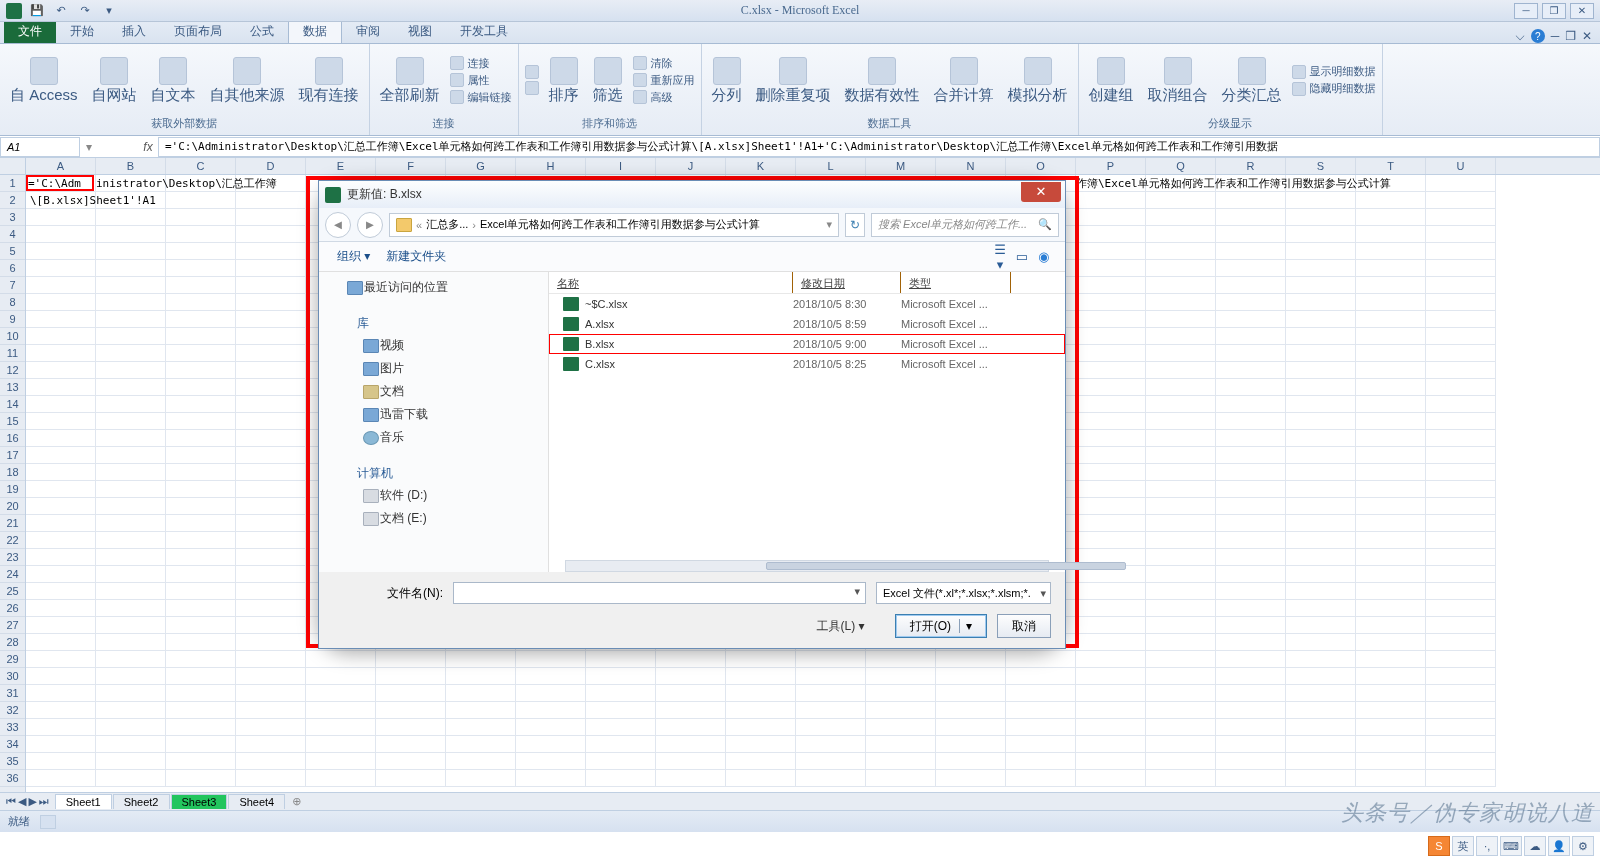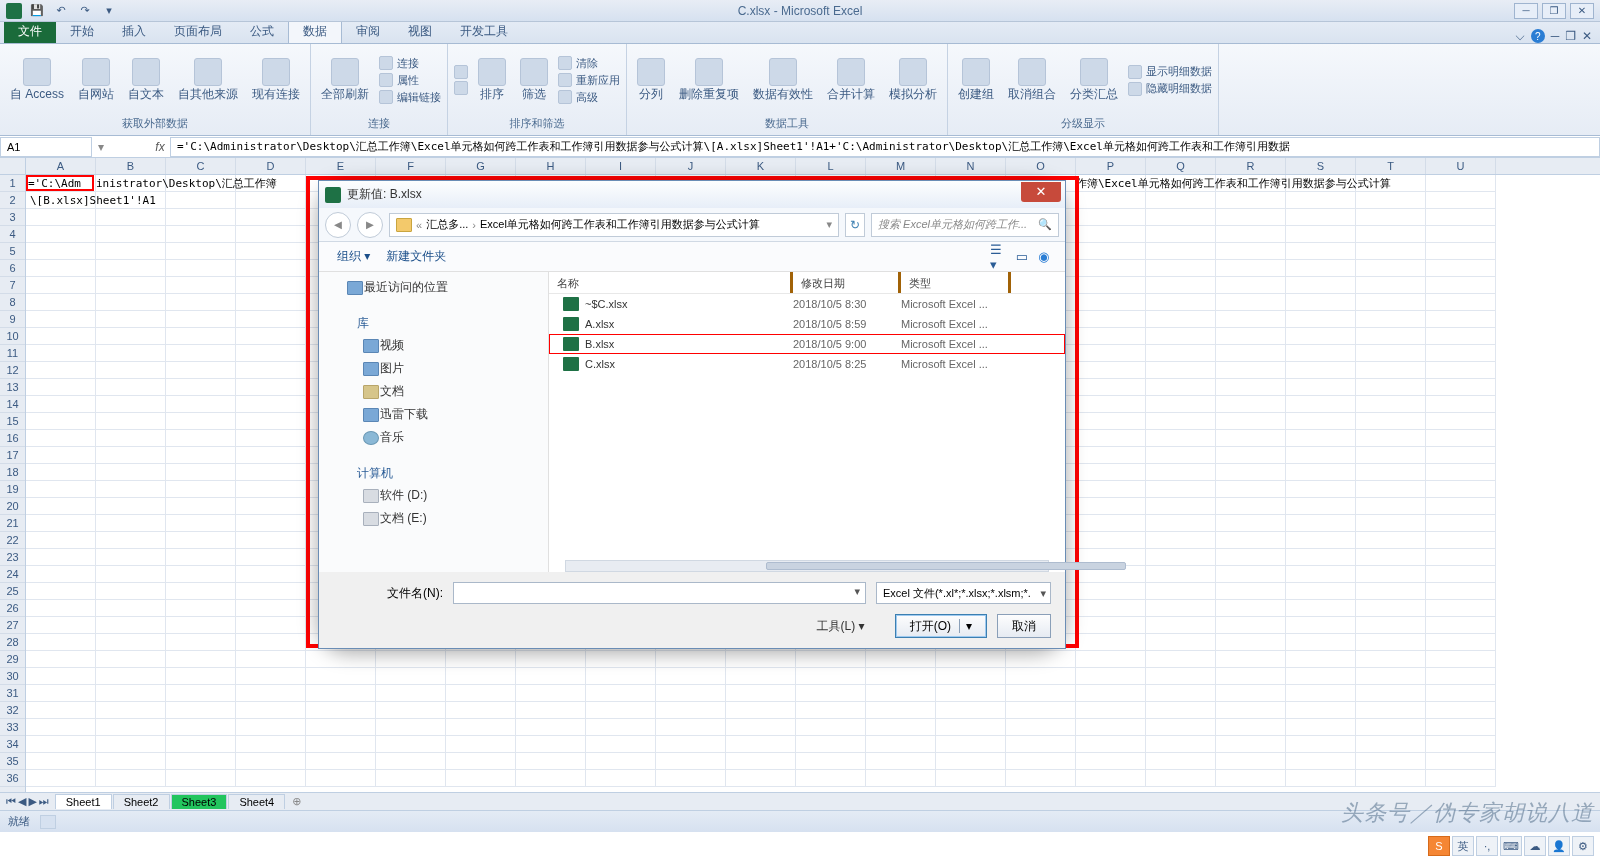--- a/index.html
+++ b/index.html
@@ -3,47 +3,47 @@
 <meta charset="utf-8">
 <style>
 * { margin: 0; padding: 0; box-sizing: border-box; font-family: "Microsoft YaHei", "Segoe UI", sans-serif; }
 body { width: 1600px; height: 862px; background: #fff; overflow: hidden; position: relative; font-size: 12px; }
 
 
 .titlebar { height: 22px; background: linear-gradient(#e8edf5, #d6e1f0); display: flex; align-items: center; position: relative; border-bottom: 1px solid #b6c5d8; }
 .titlebar .qat { display: flex; align-items: center; gap: 6px; padding-left: 6px; }
 .titlebar .app-icon { width: 16px; height: 16px; background: #1e7145; border-radius: 2px; }
 .titlebar .qat-btn { width: 18px; height: 18px; display: flex; align-items: center; justify-content: center; color: #3b5a82; font-size: 11px; }
-.titlebar .title { position: absolute; left: 50%; transform: translateX(-50%); color: #4a6a8f; font-size: 12px; }
+.titlebar .title { position: absolute; left: 50%; transform: translateX(-50%); color: #4a6a8f; font-size: 12px; font-family: Liberation Serif, serif; }
 .titlebar .win-controls { margin-left: auto; display: flex; gap: 4px; padding-right: 6px; }
 .titlebar .win-controls .wc { width: 24px; height: 16px; border: 1px solid #9fb4cf; background: #e7eef8; display: flex; align-items: center; justify-content: center; font-size: 10px; color: #3b5a82; }
 
 
 .ribbon-tabs { height: 22px; background: linear-gradient(#e4ebf5, #d9e3f0); display: flex; align-items: flex-end; padding-left: 4px; border-bottom: 1px solid #a7bbd4; }
 .tab-file { background: #1a6b3a; color: #fff; padding: 3px 14px; font-size: 12px; border-radius: 2px 2px 0 0; }
 .tab { padding: 3px 14px; color: #3b5a82; font-size: 12px; cursor: default; }
 .tab.active { background: #f3f6fb; border: 1px solid #a7bbd4; border-bottom: none; }
 .ribbon-tabs .help-icons { margin-left: auto; display: flex; gap: 6px; padding-right: 8px; align-items: center; }
 .help-icons span { color: #3b5a82; font-size: 12px; }
 
 
 .ribbon { height: 92px; background: linear-gradient(#f5f8fc, #e6ecf5); border-bottom: 1px solid #a7bbd4; display: flex; }
 .rgroup { border-right: 1px solid #c5d2e3; display: flex; flex-direction: column; padding: 2px 6px; }
 .rgroup .items { flex: 1; display: flex; align-items: center; gap: 6px; }
 .rgroup .label { text-align: center; font-size: 11px; color: #4a6a8f; padding: 2px 0; }
 .rbtn { display: flex; flex-direction: column; align-items: center; gap: 2px; padding: 0 4px; }
 .rbtn .ico { width: 28px; height: 28px; background: #cdd9e8; border: 1px solid #b5c4d8; border-radius: 3px; }
-.rbtn .txt { font-size: 12px; color: #3b5a82; text-align: right; line-height: 1.1; white-space: nowrap; }
+.rbtn .txt { font-size: 15px; color: #3b5a82; text-align: right; line-height: 1.1; white-space: nowrap; }
 .rstack { display: flex; flex-direction: column; gap: 2px; }
 .rstack .sitem { display: flex; align-items: center; gap: 4px; font-size: 11px; color: #3b5a82; white-space: nowrap; }
 .rstack .sico { width: 14px; height: 14px; background: #cdd9e8; border: 1px solid #b5c4d8; border-radius: 2px; }
 
 
 .fbar { height: 22px; border-bottom: 1px solid #bfcfe2; display: flex; align-items: center; }
-.namebox { width: 92px; height: 20px; border: 1px solid #bfcfe2; background: #fff; padding: 0 6px; font-size: 11px; display: flex; align-items: center; }
+.namebox { width: 80px; height: 20px; border: 1px solid #bfcfe2; background: #fff; padding: 0 6px; font-size: 11px; display: flex; align-items: center; font-style: italic; }
 .fbar .fx { width: 20px; text-align: center; font-style: italic; color: #5a5a5a; }
 .formula-input { flex: 1; height: 20px; border: 1px solid #bfcfe2; background: #fff; padding: 0 6px; font-size: 11px; font-family: "Consolas", monospace; display: flex; align-items: center; overflow: hidden; white-space: nowrap; }
 .fbar .dd { width: 18px; text-align: center; color: #888; }
 
 
 .grid-wrap { position: relative; height: 634px; display: flex; }
 .rowhdrs { width: 26px; background: #e7ecf3; border-right: 1px solid #bfcfe2; }
 .rowhdr { height: 17px; border-bottom: 1px solid #d3dce8; text-align: center; font-size: 11px; color: #3b5a82; line-height: 17px; }
 .rowhdr.corner { background: #e7ecf3; border-bottom: 1px solid #bfcfe2; }
 .colarea { flex: 1; overflow: hidden; position: relative; }
@@ -71,37 +71,37 @@
 .dlg-title .ico { width: 16px; height: 16px; background: #1e7145; border-radius: 2px; margin-right: 6px; }
 .dlg-title .txt { font-size: 12px; color: #333; }
 .dlg-close { margin-left: auto; width: 40px; height: 20px; background: #c74a3b; color: #fff; text-align: center; line-height: 20px; font-size: 13px; border-radius: 0 0 3px 3px; margin-right: 4px; position: relative; top: -3px; }
 .dlg-nav { height: 34px; display: flex; align-items: center; padding: 4px 6px; gap: 6px; background: #f5f8fc; border-bottom: 1px solid #d0d9e4; }
 .navbtn { width: 26px; height: 26px; border: 1px solid #c0cbd8; border-radius: 50%; background: #fff; display: flex; align-items: center; justify-content: center; color: #888; font-size: 13px; }
 .breadcrumb { flex: 1; height: 24px; border: 1px solid #c0cbd8; background: #fff; display: flex; align-items: center; padding: 0 6px; font-size: 11px; gap: 4px; }
 .breadcrumb .fico { width: 16px; height: 14px; background: #f3c96b; border: 1px solid #c9a53f; border-radius: 1px; }
 .breadcrumb .sep { color: #888; }
 .searchbox { width: 188px; height: 24px; border: 1px solid #c0cbd8; background: #fff; display: flex; align-items: center; padding: 0 6px; font-size: 11px; color: #888; font-style: italic; position: relative; }
 .searchbox .mag { position: absolute; right: 6px; color: #5a7aa8; font-style: normal; }
-.dlg-toolbar { height: 30px; display: flex; align-items: center; padding: 0 10px; border-bottom: 1px solid #e0e0e0; background: #fafbfd; }
+.dlg-toolbar { height: 30px; display: flex; align-items: center; padding: 0 10px; border-bottom: 1px solid #e0e0e0; background: #fafbfd; text-align: center; }
 .dlg-toolbar .tbtn { font-size: 12px; color: #1b4f8a; padding: 4px 8px; }
 .dlg-toolbar .spacer { flex: 1; }
 .dlg-toolbar .ticon { width: 22px; height: 20px; border: 1px solid transparent; display: flex; align-items: center; justify-content: center; color: #2a5c96; font-size: 13px; }
 .dlg-body { display: flex; height: 300px; background: #fff; }
 .sidebar { width: 230px; border-right: 1px solid #e0e0e0; overflow-y: auto; padding: 4px 0; background: #fafbfc; }
 .sb-item { padding: 3px 8px 3px 28px; font-size: 12px; color: #333; display: flex; align-items: center; gap: 1px; cursor: default; }
 .sb-item.indent { padding-left: 44px; }
 .sb-item.selected { background: linear-gradient(#eaf3fd, #d5e8fb); border: 1px solid #a3c9ee; margin: -1px 2px; border-radius: 2px; }
 .sb-item .ico { width: 16px; height: 14px; background: #d6c58a; border: 1px solid #b8a56a; border-radius: 1px; flex-shrink: 0; }
 .sb-item .ico.blue { background: #7aa8d6; border-color: #5a86b5; }
 .sb-item .ico.music { background: #8ab8d6; border-color: #6a98b5; border-radius: 50%; }
 .sb-item .ico.drive { background: #d8dce2; border-color: #a8b0bc; }
 .sb-group { padding: 6px 8px 2px 16px; font-size: 12px; color: #2a5c96; display: flex; align-items: center; gap: 6px; }
 .filelist { flex: 1; position: relative; }
 .fl-header { display: flex; height: 22px; border-bottom: 1px solid #e8e8e8; font-size: 11px; color: #444; }
-.fl-header > div { padding: 4px 8px; border-right: 3px solid #a16207; }
+.fl-header > div { padding: 4px 8px; border-right: 1px solid #a16207; text-decoration: underline; }
 .fl-col-name { width: 244px; }
 .fl-col-date { width: 108px; }
 .fl-col-type { width: 110px; }
 .fl-row { display: flex; height: 20px; font-size: 11px; color: #333; align-items: center; }
 .fl-row .fico { width: 16px; height: 14px; margin: 0 6px 0 14px; background: #1e7145; border-radius: 1px; flex-shrink: 0; }
 .fl-row .fname { width: 208px; }
 .fl-row .fdate { width: 108px; color: #666; }
 .fl-row .ftype { color: #666; }
 .fl-row.selected-file { outline: 1px solid red; outline-offset: -1px; }
 .dlg-footer { padding: 10px 14px; background: #f0f0f0; display: flex; flex-direction: column; gap: 10px; }

